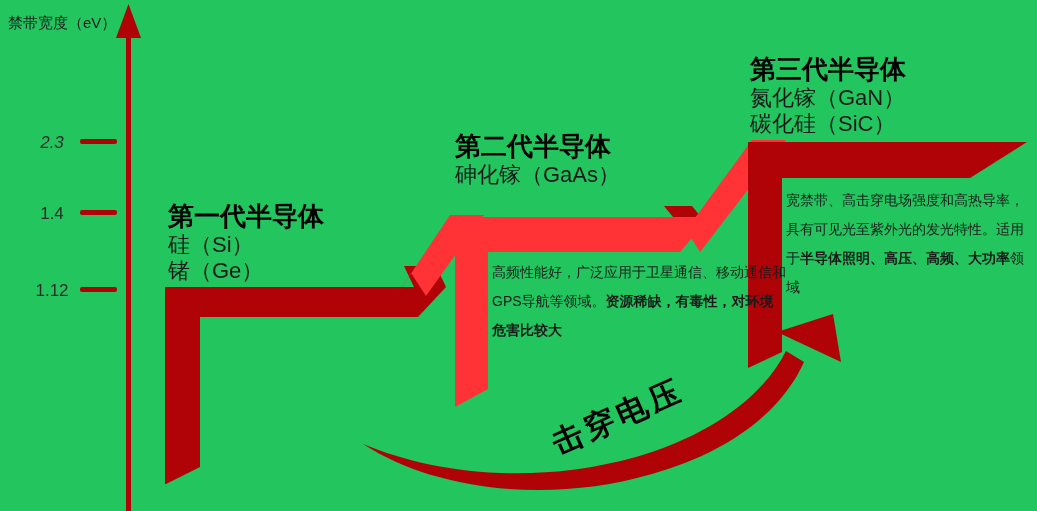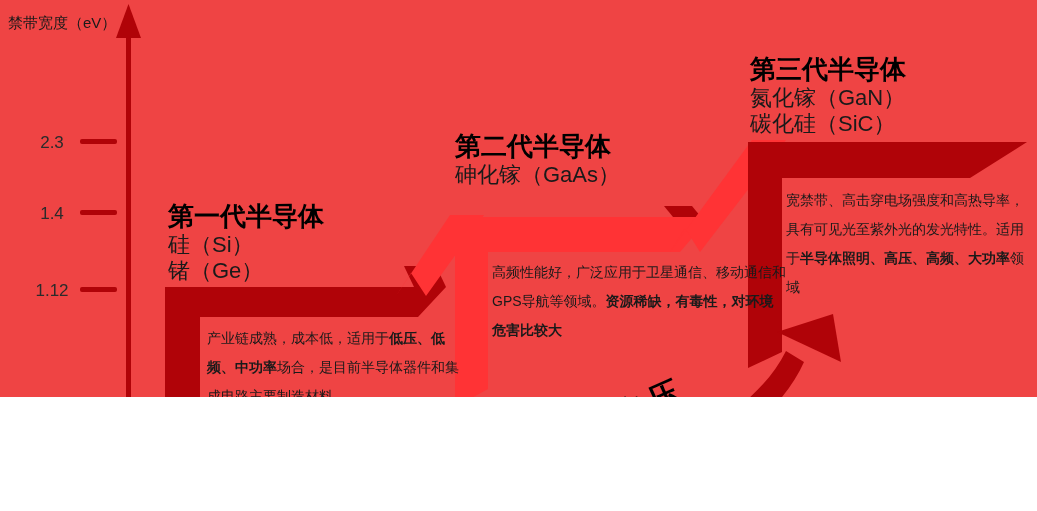--- a/index.html
+++ b/index.html
@@ -2,21 +2,21 @@
 <html style="--dark-red: #b00308; --bright-red: #ff3335;"><head>
 <meta charset="utf-8">
 <style>
   :root{
     --dark-red:#b00308;
     --bright-red:#ff3335;
   }
   *{box-sizing:border-box;}
   body{margin:0;background:#fff;}
   .stage{
-    position:relative;width:1037px;height:397px;background:#ef4444;
+    position:relative;width:1037px;height:511px;background:#22c55e;
     font-family:"Liberation Sans",sans-serif;overflow:hidden;color:#111;
   }
   .stage svg{position:absolute;left:0;top:0;}
   .fill-dark{fill:var(--dark-red);}
   .fill-bright{fill:var(--bright-red);}
   .abs{position:absolute;}
   .axis-label{left:8px;top:14px;font-size:15px;color:#1a1a1a;white-space:nowrap;}
   .tick-label{left:22px;width:60px;text-align:center;font-size:17px;color:#2b2b2b;}
   .gen-block{line-height:26px;}
   .gen-title{font-size:26px;font-weight:700;line-height:32px;color:#000;white-space:nowrap;}
@@ -51,31 +51,28 @@
 
     <polygon class="fill-bright" points="752,140 786,140 700,252 685,228 670,252"></polygon>
 
     <polygon class="fill-dark" points="748,142 1027,142 970,178 782,178 782,352 748,368 748,142"></polygon>
 
     <path class="fill-dark" d="M363,444 C432,489 545,505 652,474 C733,451 783,409 804,362 L786,351 C762,399 706,437 636,457 C532,486 432,473 363,444 Z"></path>
     <polygon class="fill-dark" points="833,314 841,362 777,332"></polygon>
   </svg>
 
   <div class="abs axis-label">禁带宽度（eV）</div>
-  <div class="abs tick-label" style="top:133px;">2.3</div>
+  <div class="abs tick-label" style="top:133px;font-style:italic;">2.3</div>
   <div class="abs tick-label" style="top:204px;">1.4</div>
   <div class="abs tick-label" style="top:281px;">1.12</div>
 
   <div class="abs gen-block" style="left:168px;top:200px;">
     <div class="gen-title">第一代半导体</div>
     <div class="gen-material">硅（Si）</div>
     <div class="gen-material">锗（Ge）</div>
-  </div>
-  <div class="abs gen-desc" style="left:207px;top:324px;width:252px;">
-    <span>产业链成熟，成本低，适用于</span><b>低压、低频、中功率</b><span>场合，是目前半导体器件和集成电路主要制造材料</span>
   </div>
 
   <div class="abs gen-block" style="left:455px;top:130px;">
     <div class="gen-title">第二代半导体</div>
     <div class="gen-material">砷化镓（GaAs）</div>
   </div>
   <div class="abs gen-desc" style="left:492px;top:258px;width:295px;">
     <span>高频性能好，广泛应用于卫星通信、移动通信和GPS导航等领域。</span><b>资源稀缺，有毒性，对环境危害比较大</b><span></span>
   </div>
 

